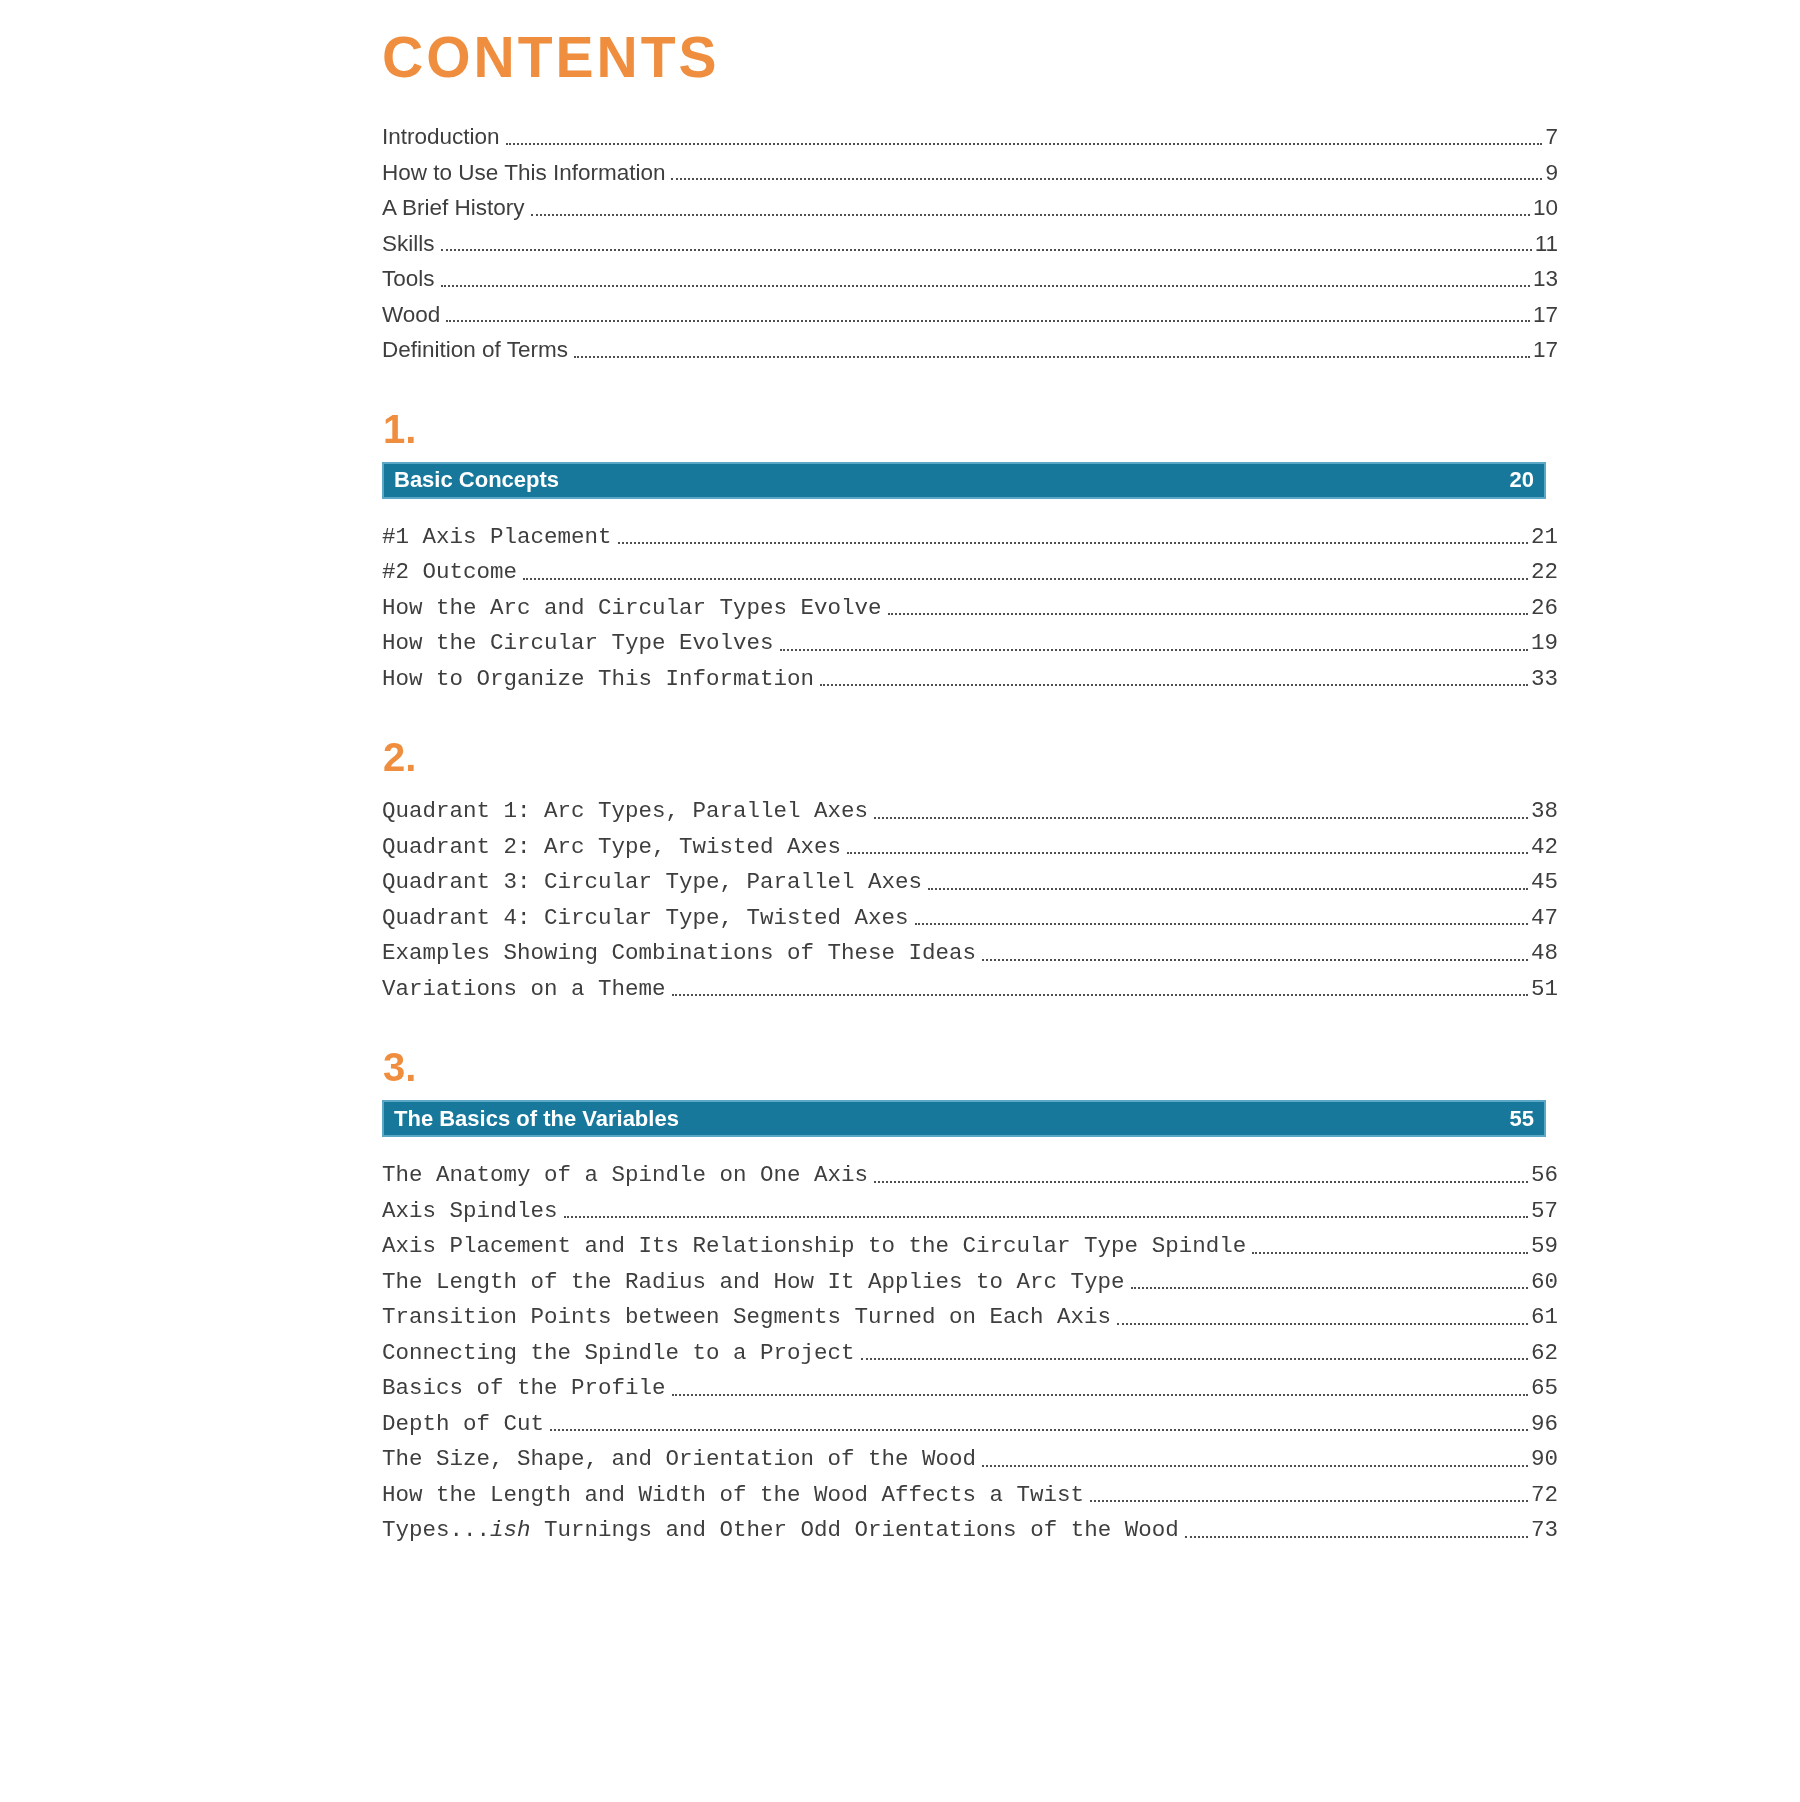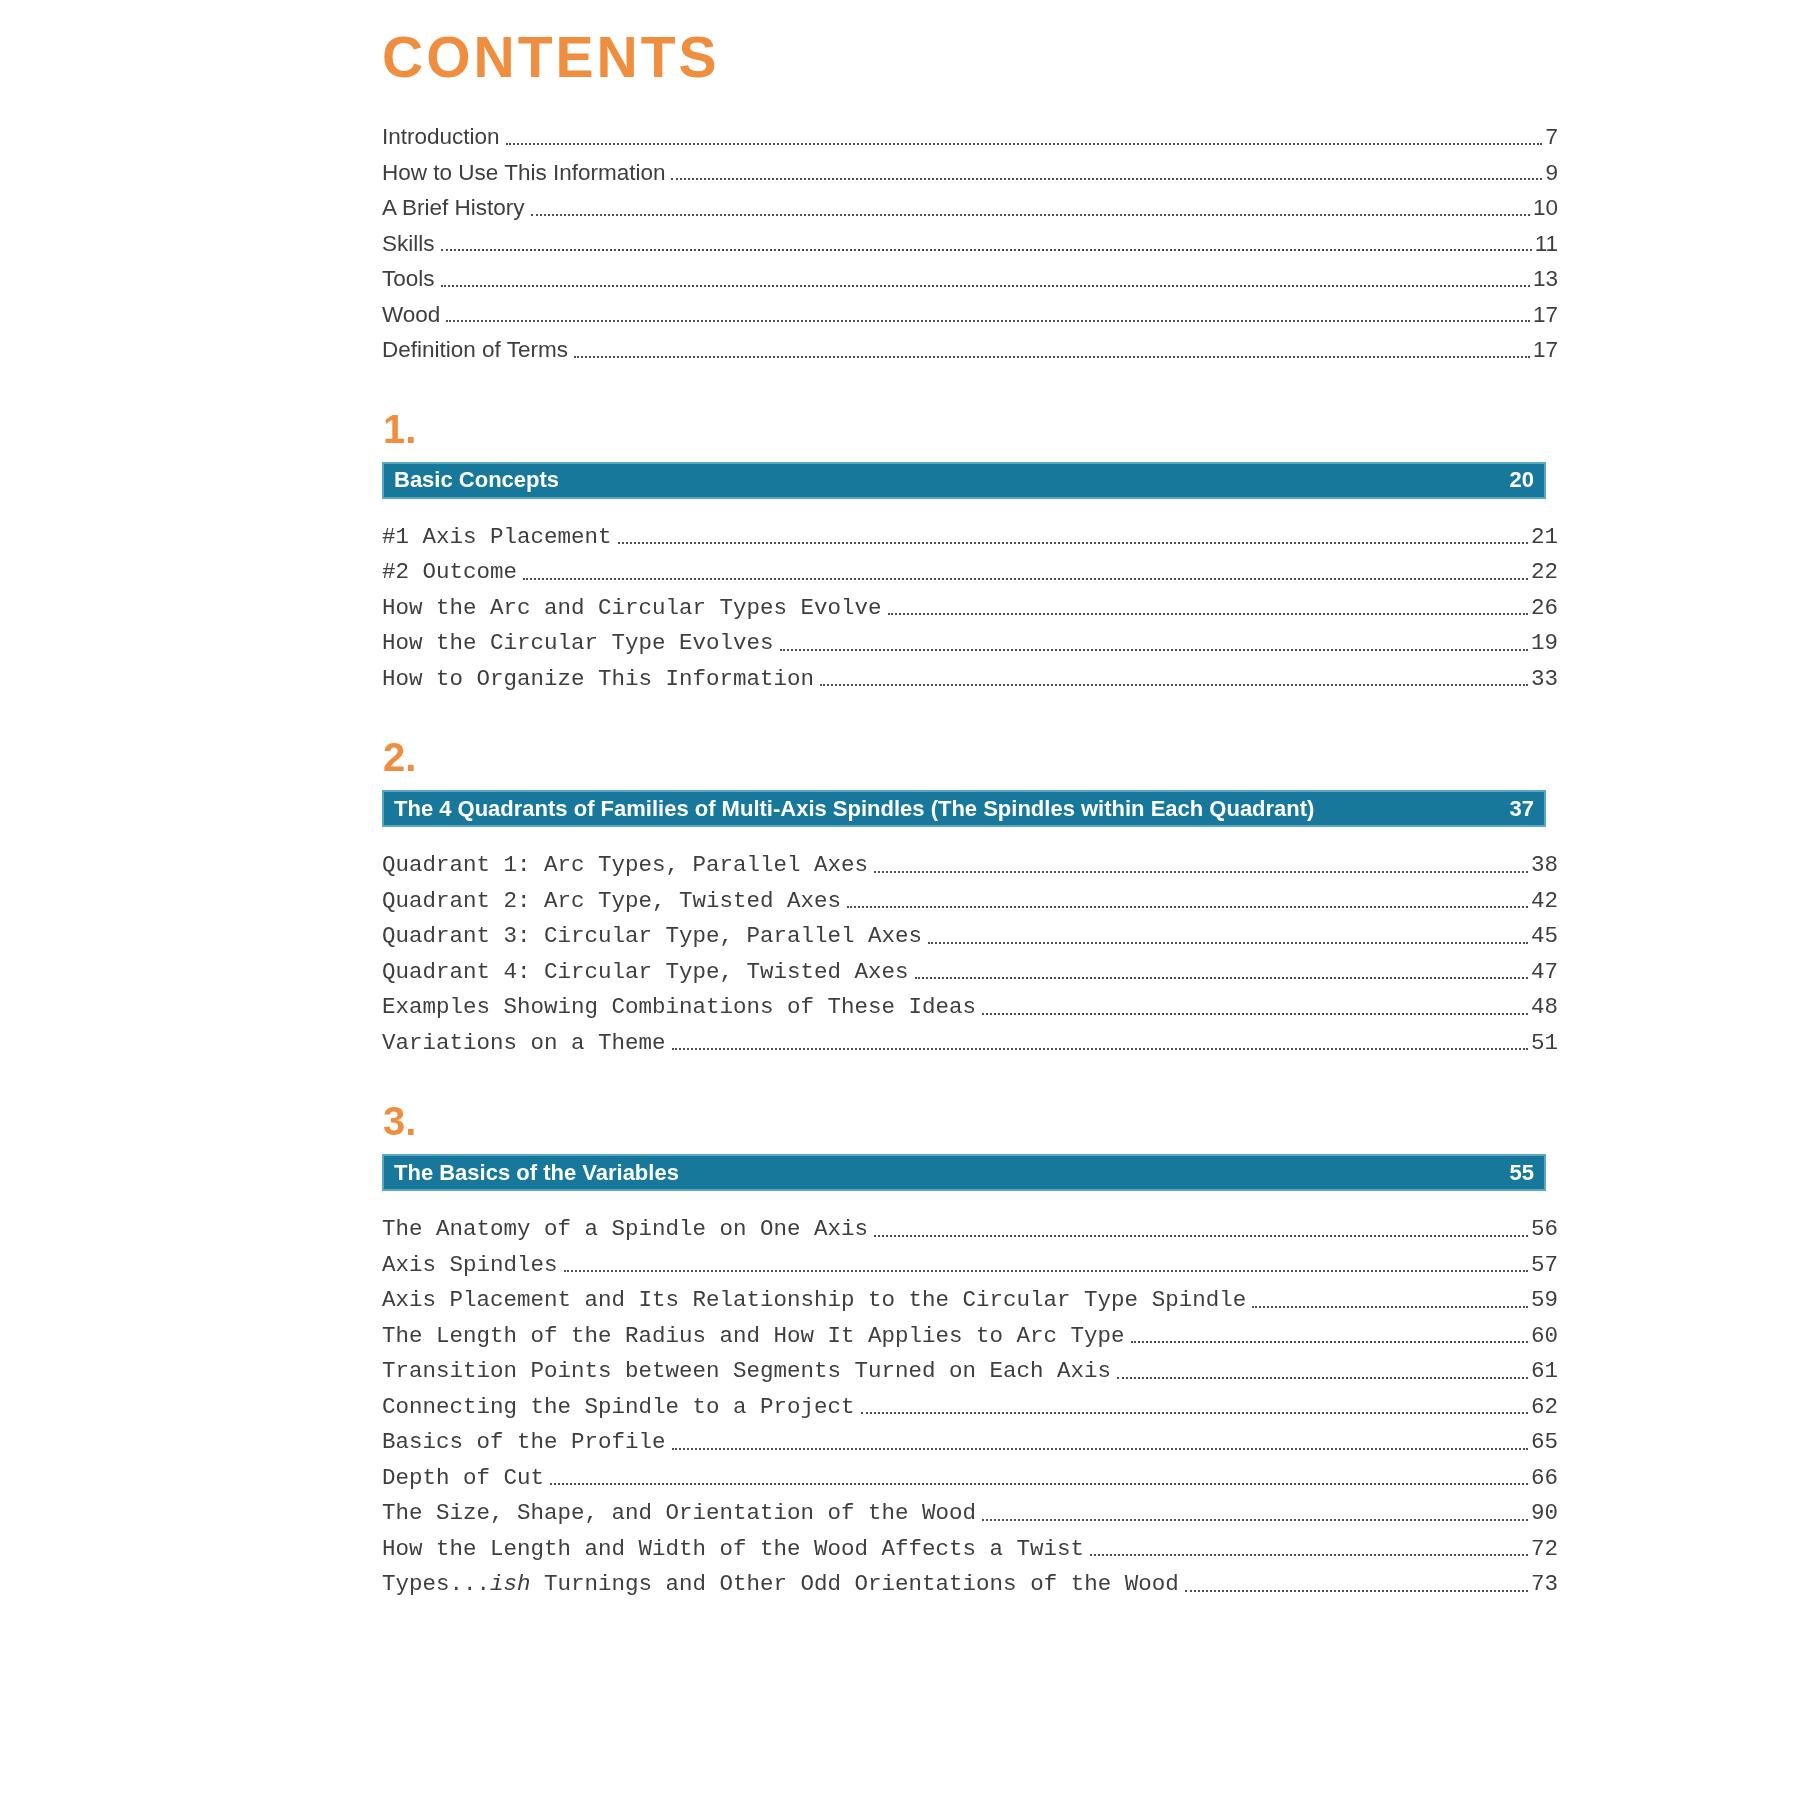--- a/index.html
+++ b/index.html
@@ -146,24 +146,20 @@
           </div>
           <div class="toc-row">
             <span class="t-title">How to Organize This Information</span>
             <span class="t-dots"></span>
             <span class="t-page">33</span>
           </div>
         </div>
       </div>
       <div class="section">
         <div class="sec-num">2.</div>
-        <div class="sec-bar">
-          <span class="bar-title">The 4 Quadrants of Families of Multi-Axis Spindles (The Spindles within Each Quadrant)</span>
-          <span class="bar-page">37</span>
-        </div>
         <div class="sec-entries">
           <div class="toc-row">
             <span class="t-title">Quadrant 1: Arc Types, Parallel Axes</span>
             <span class="t-dots"></span>
             <span class="t-page">38</span>
           </div>
           <div class="toc-row">
             <span class="t-title">Quadrant 2: Arc Type, Twisted Axes</span>
             <span class="t-dots"></span>
             <span class="t-page">42</span>
@@ -228,21 +224,21 @@
             <span class="t-page">62</span>
           </div>
           <div class="toc-row">
             <span class="t-title">Basics of the Profile</span>
             <span class="t-dots"></span>
             <span class="t-page">65</span>
           </div>
           <div class="toc-row">
             <span class="t-title">Depth of Cut</span>
             <span class="t-dots"></span>
-            <span class="t-page">66</span>
+            <span class="t-page">96</span>
           </div>
           <div class="toc-row">
             <span class="t-title">The Size, Shape, and Orientation of the Wood</span>
             <span class="t-dots"></span>
             <span class="t-page">90</span>
           </div>
           <div class="toc-row">
             <span class="t-title">How the Length and Width of the Wood Affects a Twist</span>
             <span class="t-dots"></span>
             <span class="t-page">72</span>

